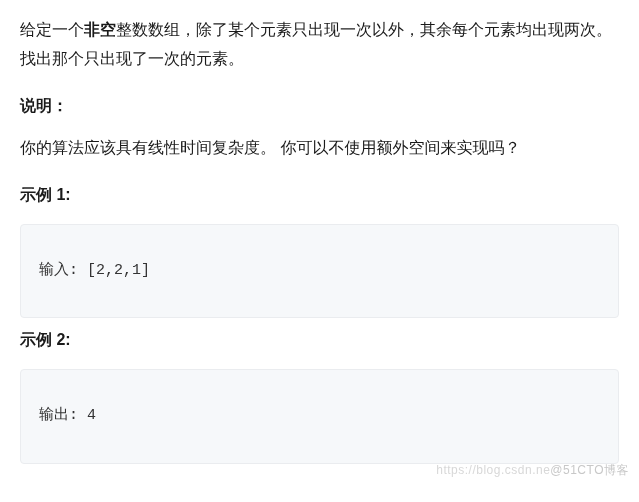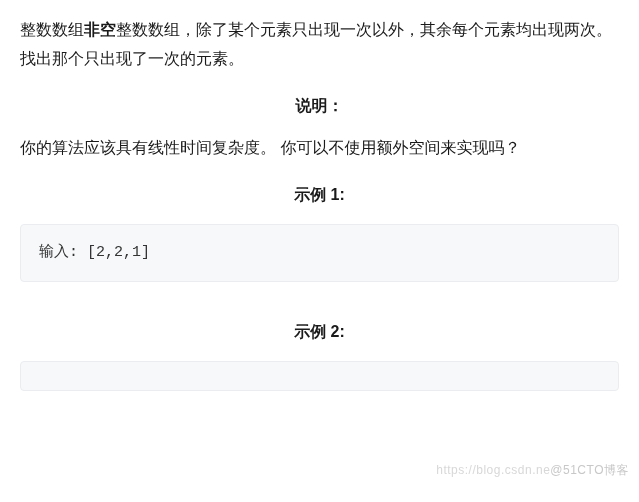--- a/index.html
+++ b/index.html
@@ -21,31 +21,30 @@
     .paragraph {
       margin-bottom: 18px;
     }
     .bold {
       font-weight: 700;
     }
     .heading {
       font-weight: 700;
       margin-bottom: 14px;
       margin-top: 4px;
-      text-align: center;
     }
     .code-block {
       background: #f6f8fa;
       border: 1px solid #eaecef;
       border-radius: 4px;
-      padding: 14px 18px;
+      padding: 32px 18px;
       font-family: "SFMono-Regular", Consolas, "Courier New", monospace;
       font-size: 15px;
       line-height: 1.9;
-      margin-bottom: 36px;
+      margin-bottom: 8px;
       color: #333;
     }
     .code-block .row {
       display: block;
     }
     .watermark {
       position: absolute;
       bottom: 20px;
       right: 10px;
       font-size: 12px;
@@ -53,33 +52,34 @@
       letter-spacing: 0.5px;
     }
     .watermark .brand {
       color: #c8c8c8;
     }
   </style>
 </head>
 <body>
 
 <p class="paragraph">
-  <span>整数数组</span><span class="bold">非空</span><span>整数数组，除了某个元素只出现一次以外，其余每个元素均出现两次。找出那个只出现了一次的元素。</span>
+  <span>给定一个</span><span class="bold">非空</span><span>整数数组，除了某个元素只出现一次以外，其余每个元素均出现两次。找出那个只出现了一次的元素。</span>
 </p>
 
 <p class="heading">说明：</p>
 
 <p class="paragraph">你的算法应该具有线性时间复杂度。 你可以不使用额外空间来实现吗？</p>
 
 <p class="heading">示例 1:</p>
 
 <div class="code-block">
   <span class="row"><span>输入: </span><span>[2,2,1]</span></span>
 </div>
 
 <p class="heading">示例 2:</p>
 
 <div class="code-block">
+  <span class="row"><span>输出: </span><span>4</span></span>
 </div>
 
 <div class="watermark">
   <span>https://blog.csdn.ne</span><span class="brand">@51CTO博客</span>
 </div>
 
 </body></html>

